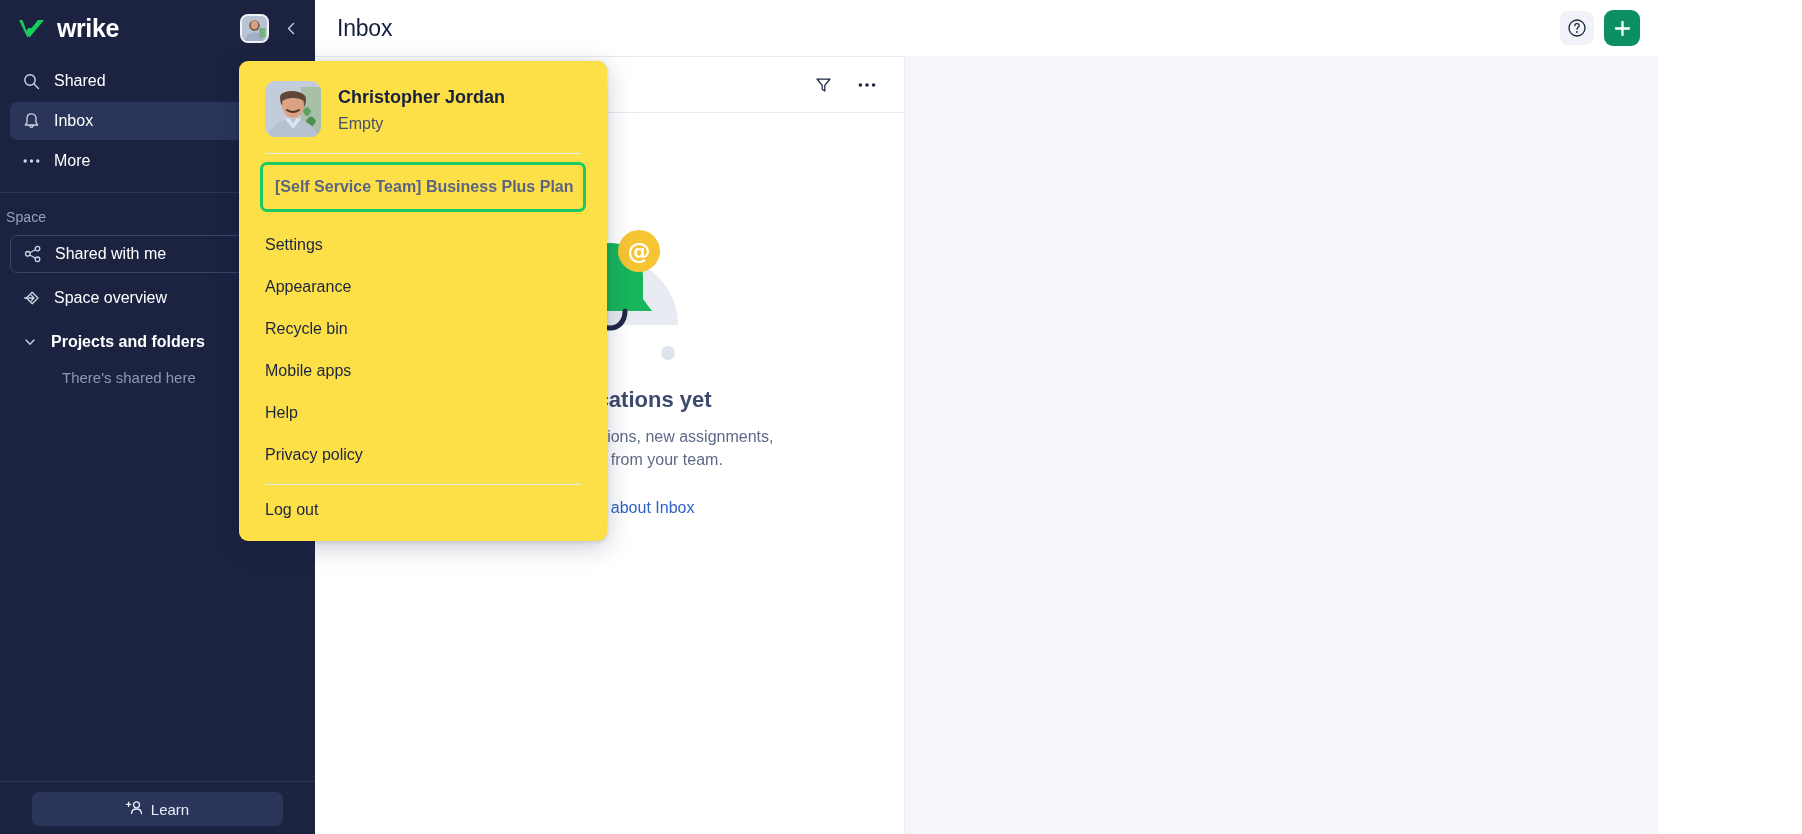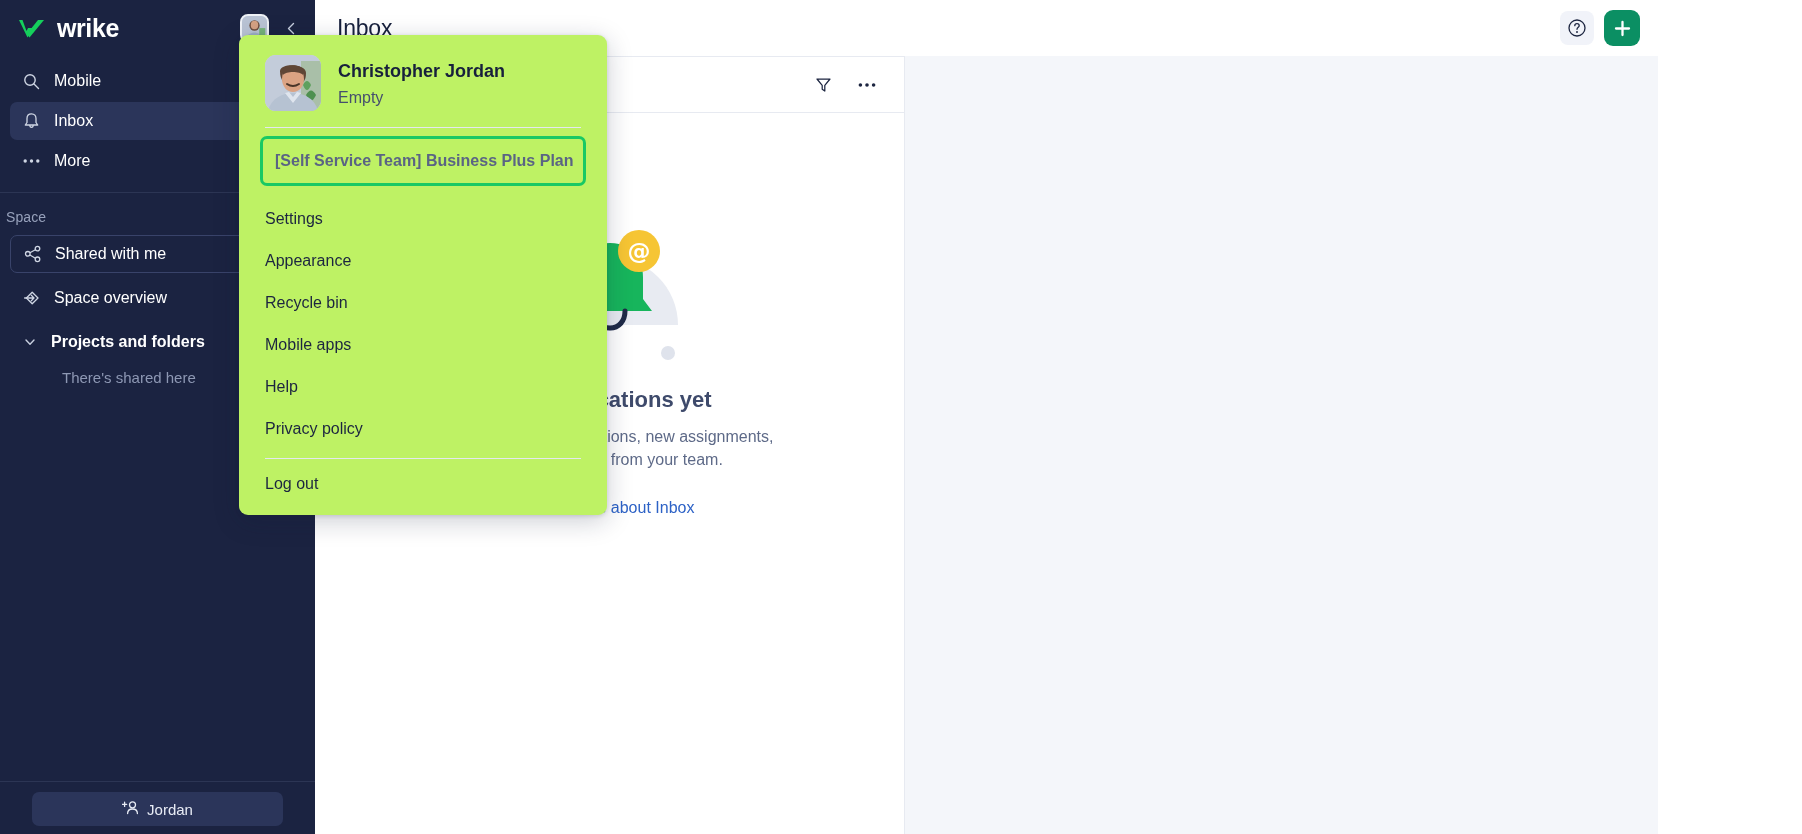--- a/index.html
+++ b/index.html
@@ -235,23 +235,23 @@
     color: #2d62c6;
     margin-top: 28px;
     cursor: pointer;
   }
   .detail-pane { flex: 1 1 auto; background: #f4f6fa; min-width: 0; }
 
   
   .dropdown {
     position: absolute;
     left: 239px;
-    top: 35px;
+    top: 61px;
     width: 368px;
-    background: #bef264;
+    background: #fde047;
     border-radius: 9px;
     box-shadow: 0 6px 26px rgba(20,28,55,0.22), 0 1px 4px rgba(20,28,55,0.14);
     padding: 16px 0 10px 0;
     z-index: 50;
   }
   .dd-user {
     display: flex;
     align-items: center;
     gap: 17px;
     padding: 4px 26px 16px 26px;
@@ -331,21 +331,21 @@
 
     <div class="nav-group">
 
       <div class="nav-item">
         <span class="ico">
           <svg width="17" height="17" viewBox="0 0 17 17">
               <circle cx="7" cy="7" r="5.2" fill="none" stroke="currentColor" stroke-width="1.4"></circle>
               <path d="M11 11 L15.5 15.5" stroke="currentColor" stroke-width="1.4" stroke-linecap="round"></path>
             </svg>
         </span>
-        <span>Mobile</span>
+        <span>Shared</span>
       </div>
 
       <div class="nav-item active">
         <span class="ico">
           <svg width="17" height="18" viewBox="0 0 17 18">
               <path d="M8.5 1.8 C5.5 1.8 4 3.9 4 6.4 L4 10.5 L2.3 13 L14.7 13 L13 10.5 L13 6.4 C13 3.9 11.5 1.8 8.5 1.8 Z" fill="none" stroke="currentColor" stroke-width="1.3" stroke-linejoin="round"></path>
               <path d="M6.8 13 C6.8 14.4 7.6 15.3 8.5 15.3 C9.4 15.3 10.2 14.4 10.2 13" fill="none" stroke="currentColor" stroke-width="1.3"></path>
             </svg>
         </span>
         <span>Inbox</span>
@@ -406,21 +406,21 @@
 
     <div class="sb-bottom">
       <div class="invite-btn">
         <span>
           <svg width="17" height="15" viewBox="0 0 17 15">
               <circle cx="10.5" cy="4.8" r="3" fill="none" stroke="currentColor" stroke-width="1.3"></circle>
               <path d="M5.6 13.6 C5.6 10.6 7.8 9 10.5 9 C13.2 9 15.4 10.6 15.4 13.6" fill="none" stroke="currentColor" stroke-width="1.3" stroke-linecap="round"></path>
               <path d="M2.6 2.2 L2.6 6.4 M0.5 4.3 L4.7 4.3" stroke="currentColor" stroke-width="1.3" stroke-linecap="round"></path>
             </svg>
         </span>
-        <span>Jordan</span>
+        <span>Learn</span>
       </div>
     </div>
   </aside>
 
   <section class="main">
 
     <header class="topbar">
       <h1 class="page-title">Inbox</h1>
       <div class="topbar-spacer"></div>
       <div class="help-btn">

